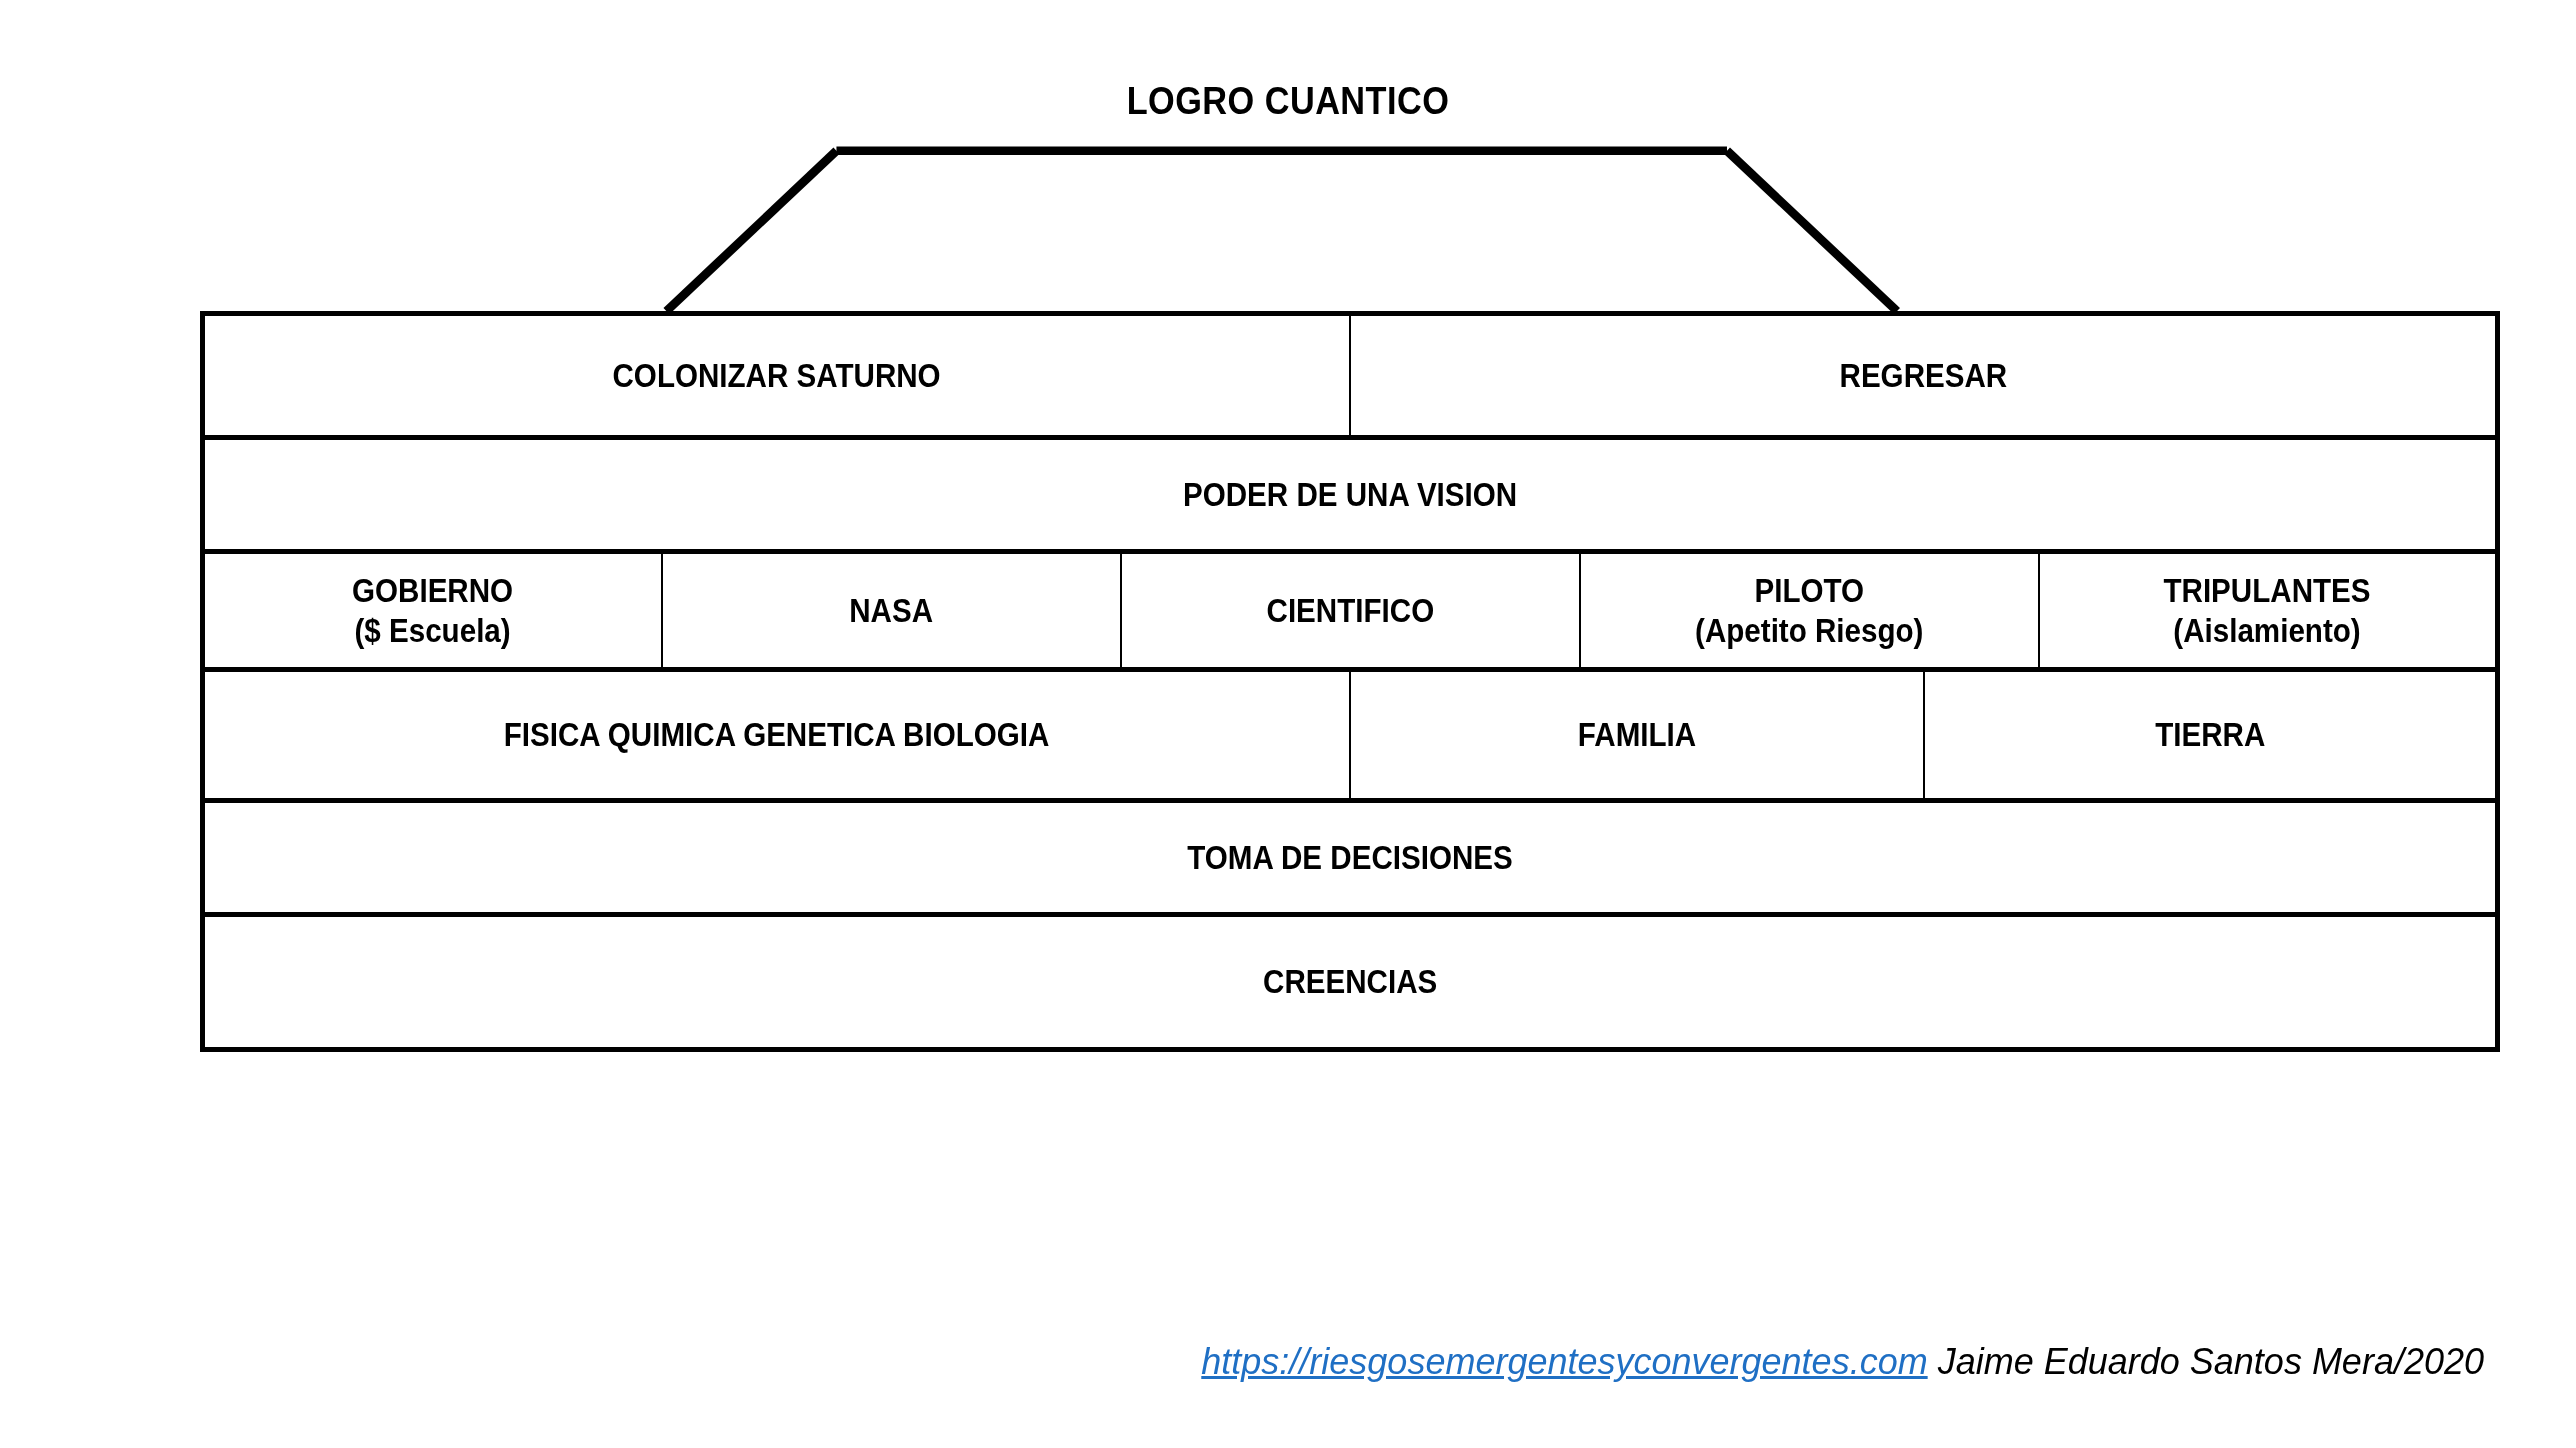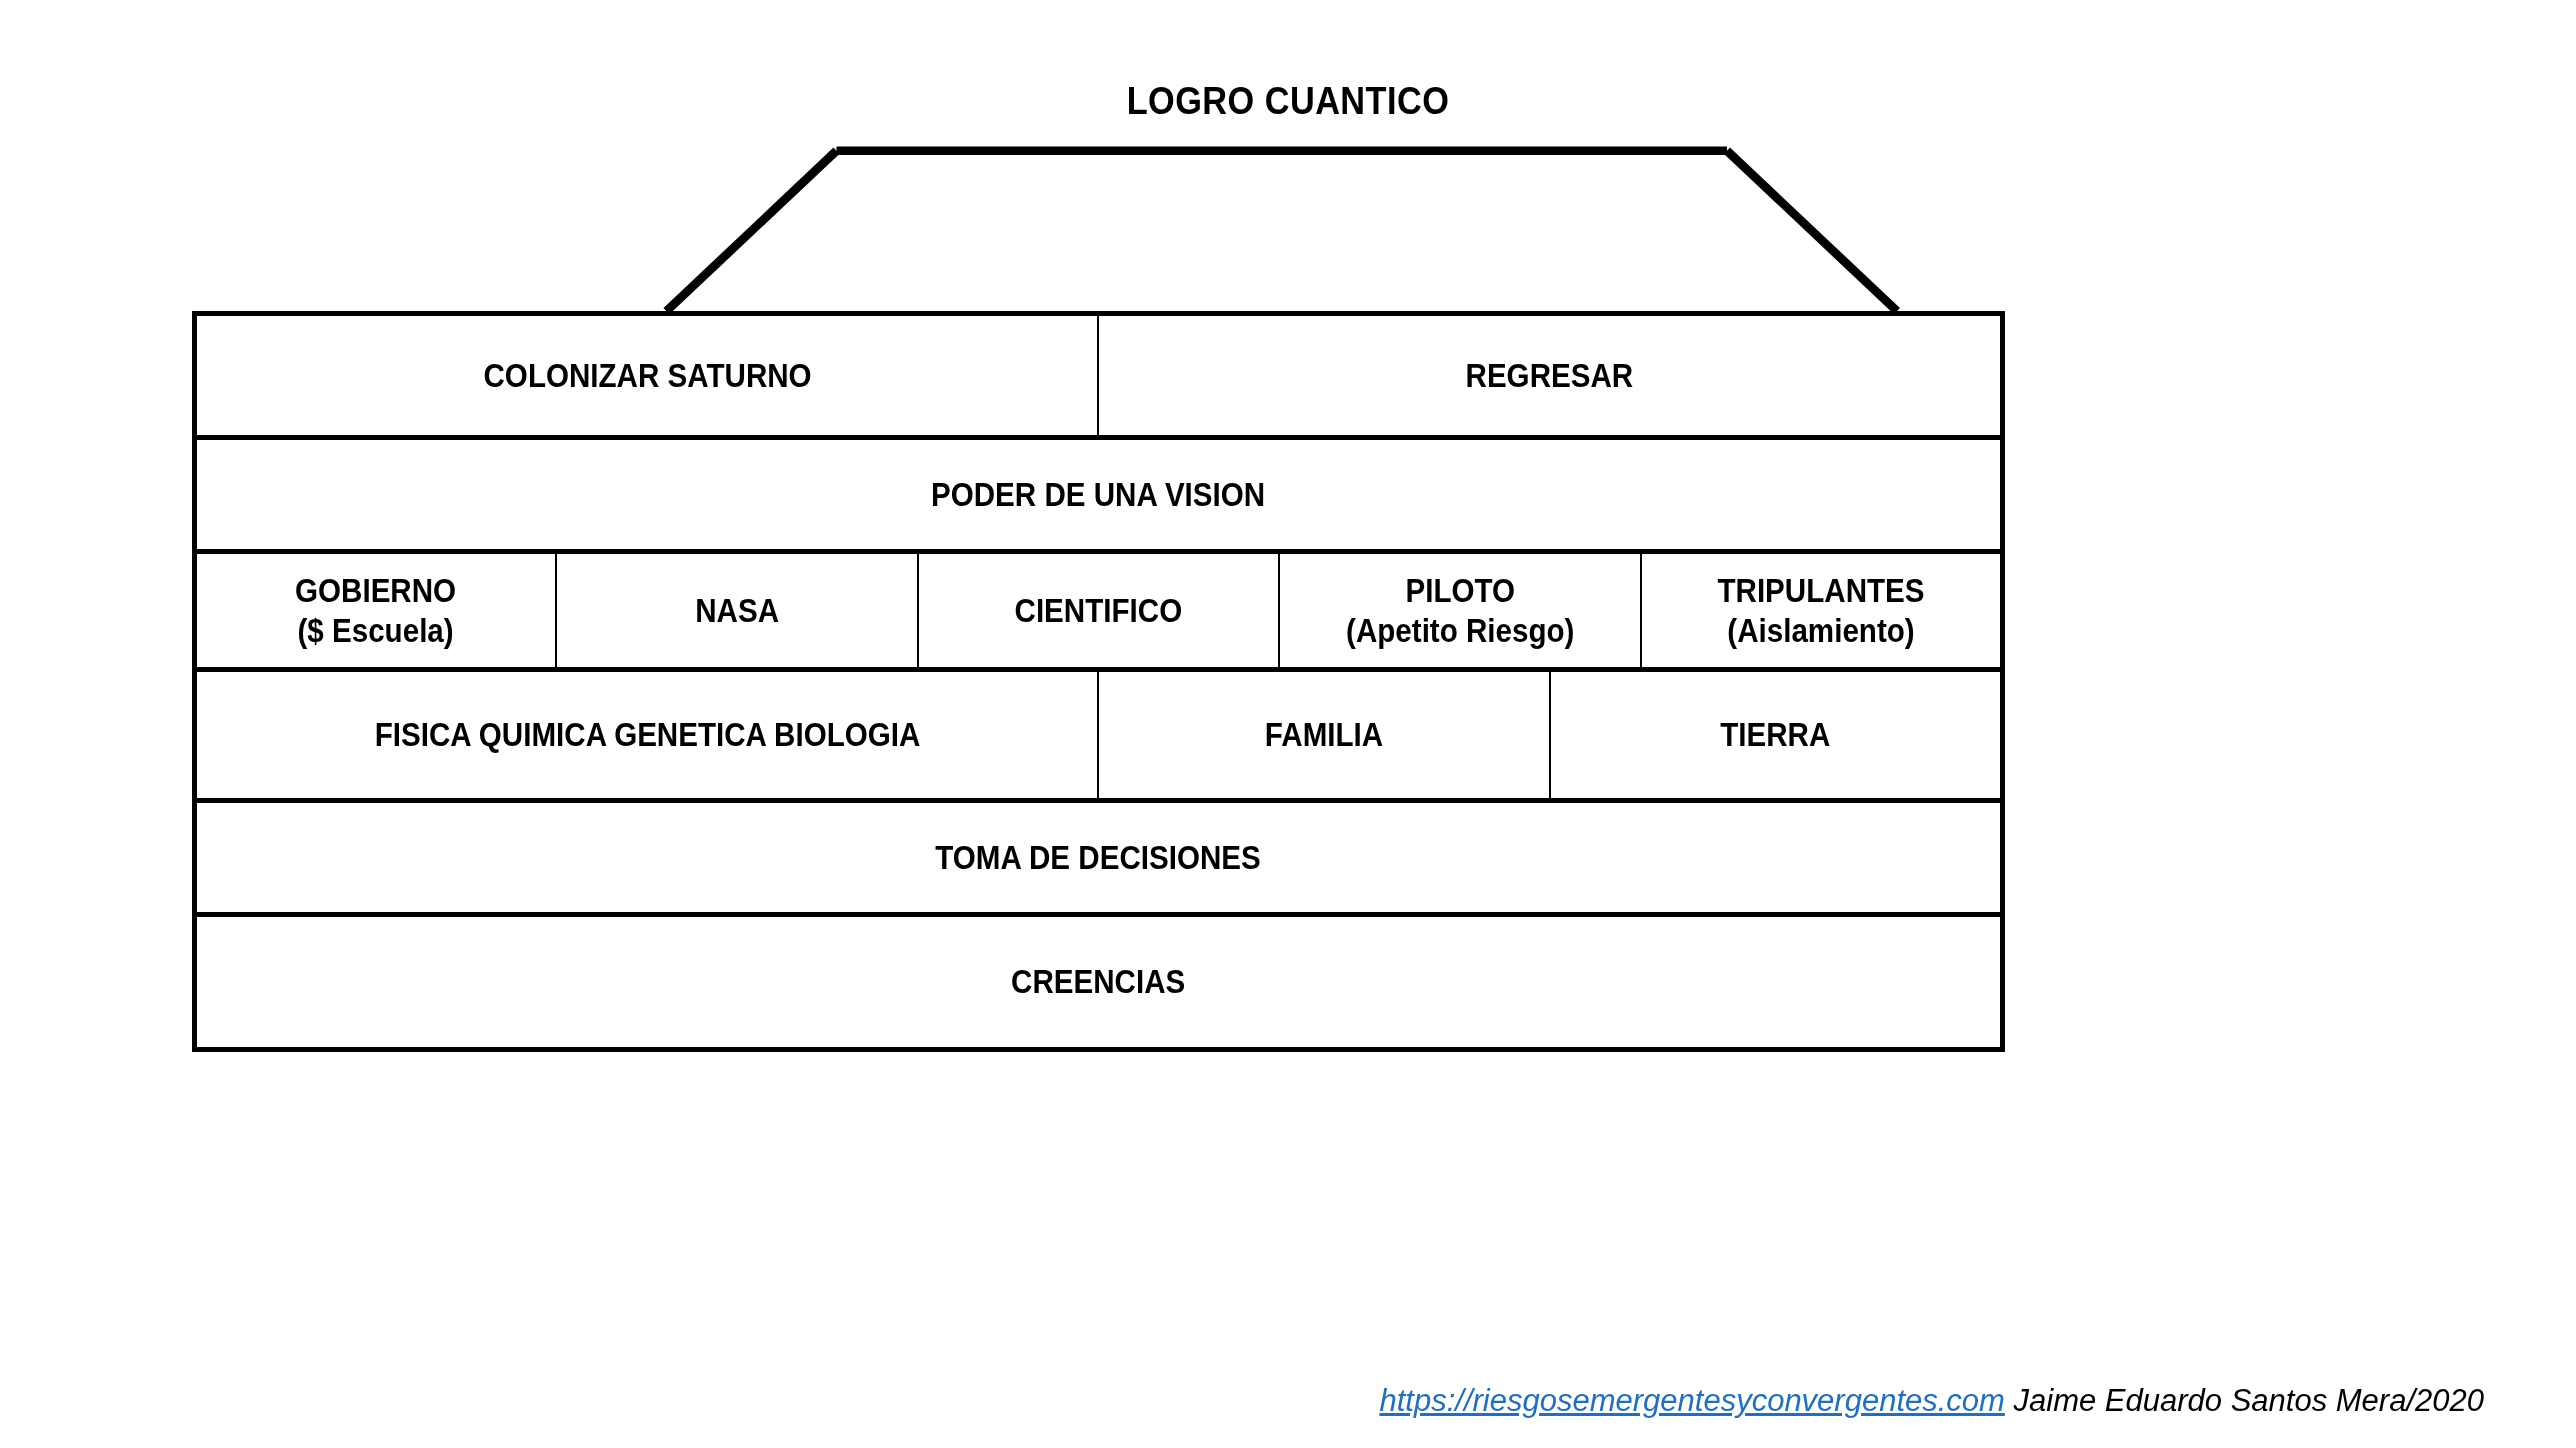--- a/index.html
+++ b/index.html
@@ -35,23 +35,23 @@
     left: 0;
     top: 0;
     width: 2576px;
     height: 1449px;
     pointer-events: none;
   }
 
   
   #pyramid-table {
     position: absolute;
-    left: 192px;
+    left: 200px;
     top: 311px;
-    width: 1813px;
+    width: 2300px;
     border-collapse: collapse;
     table-layout: fixed;
     padding-left: 24px;
   }
   #pyramid-table td {
     border: 2.9px solid #000000;
     text-align: center;
     vertical-align: middle;
     font-size: 34px;
     font-weight: bold;
@@ -74,26 +74,26 @@
   .r-deep  { height: 131px; }
   .r-big   { height: 135px; }
 
   #pyramid-table td.outer-left  { border-left-width: 5.8px; }
   #pyramid-table td.outer-right { border-right-width: 5.8px; }
 
   
   #footer {
     position: absolute;
     left: 0;
-    top: 1383px;
+    top: 1341px;
     width: 2576px;
     text-align: right;
     padding-right: 92px;
     box-sizing: border-box;
-    font-size: 31px;
+    font-size: 36px;
     font-style: italic;
     white-space: nowrap;
   }
   #footer .site-link {
     color: #1F6FC4;
     text-decoration: underline;
     font-style: italic;
     font-weight: normal;
   }
   #footer .author {

